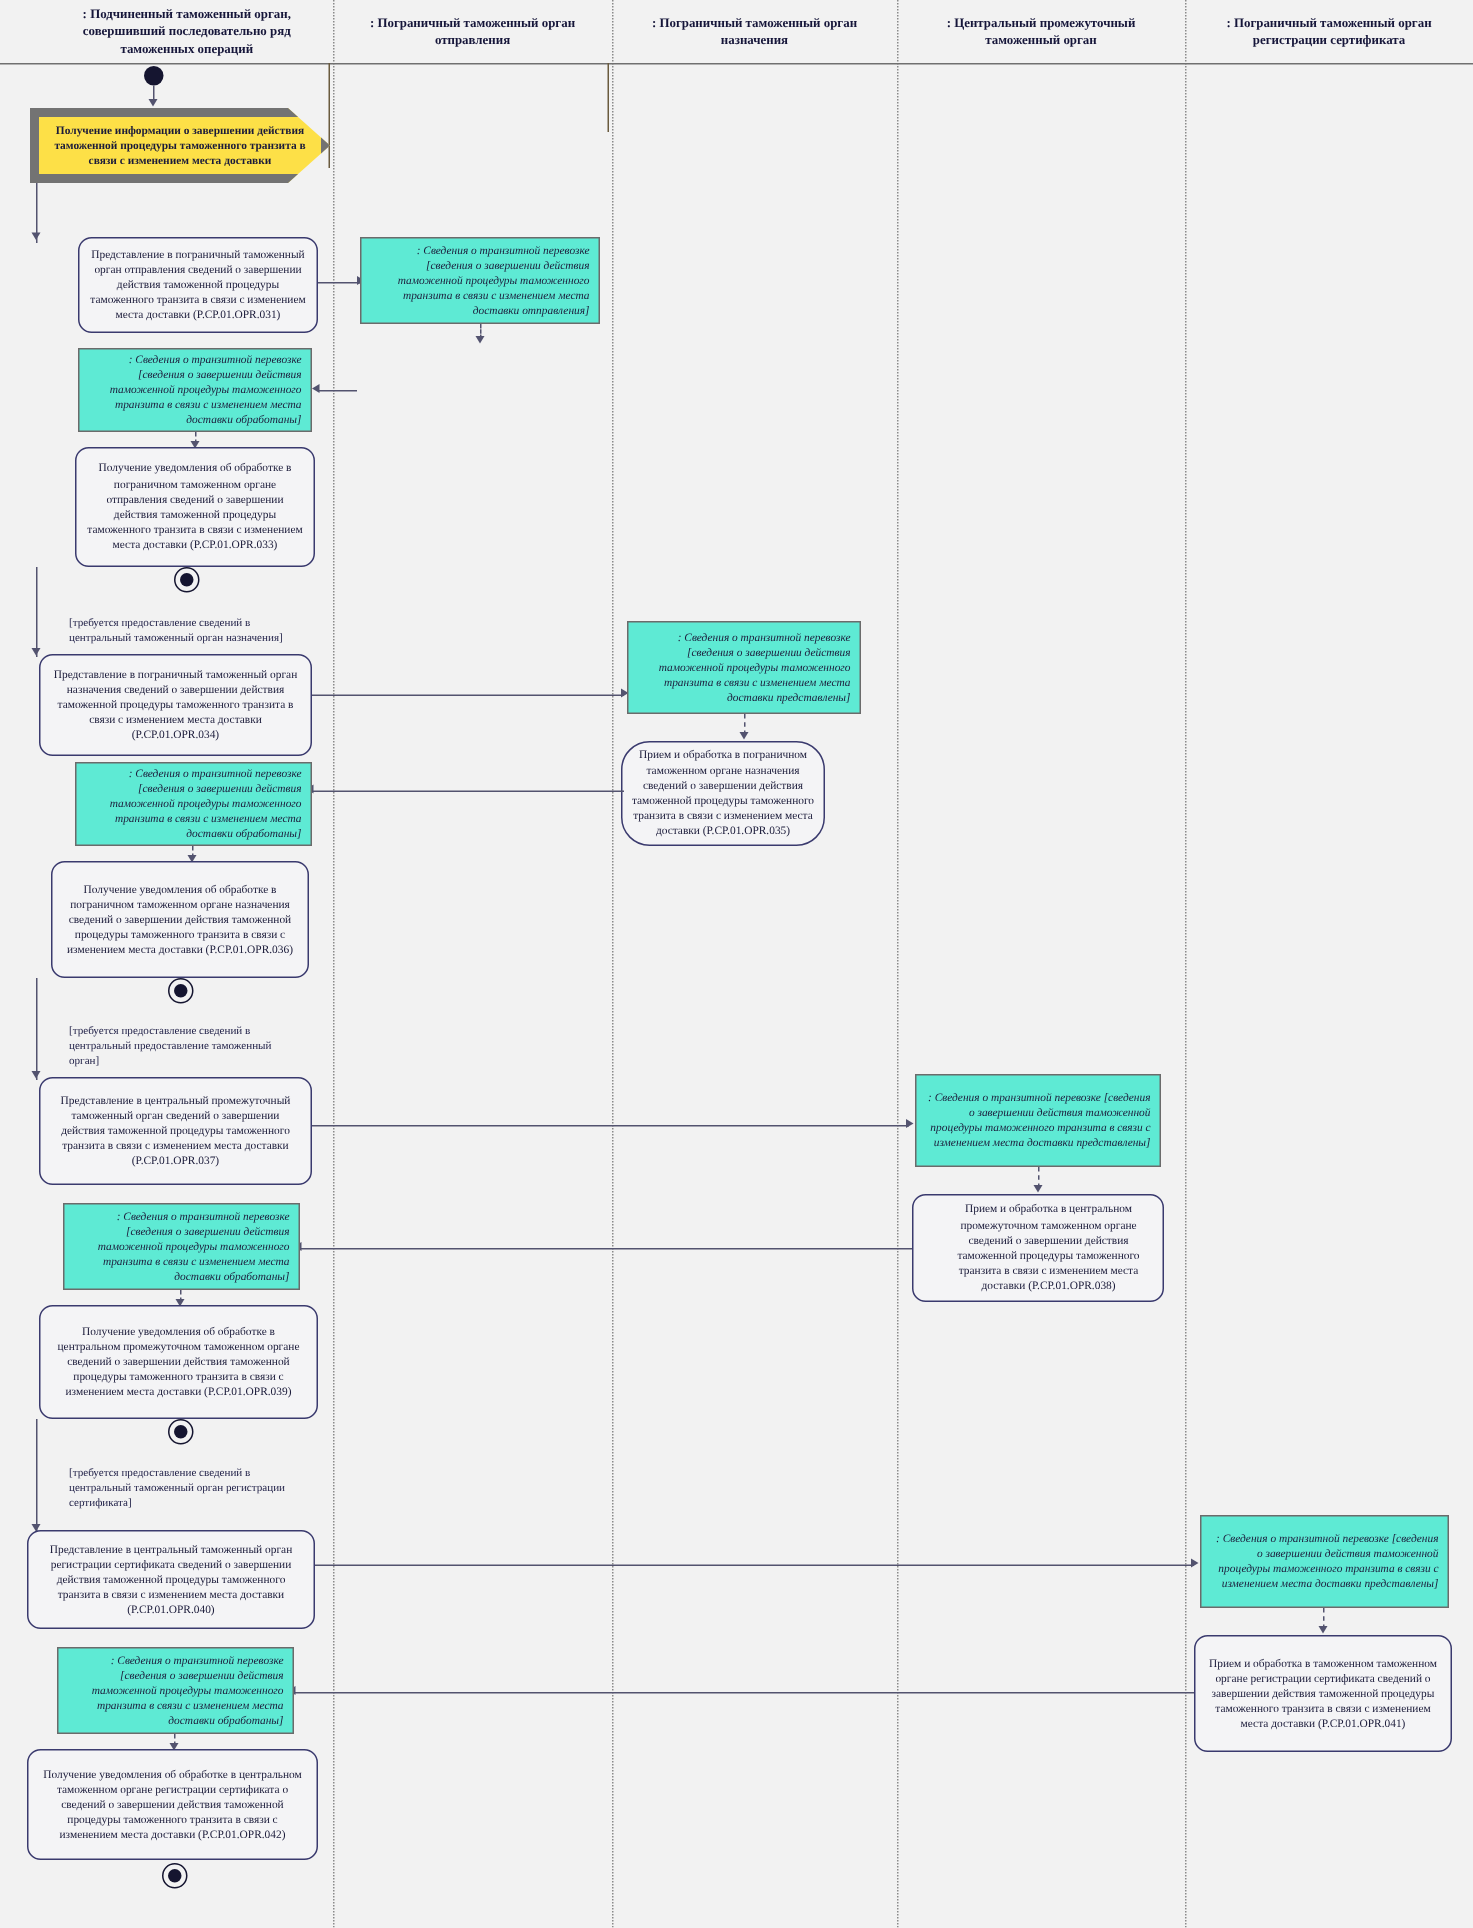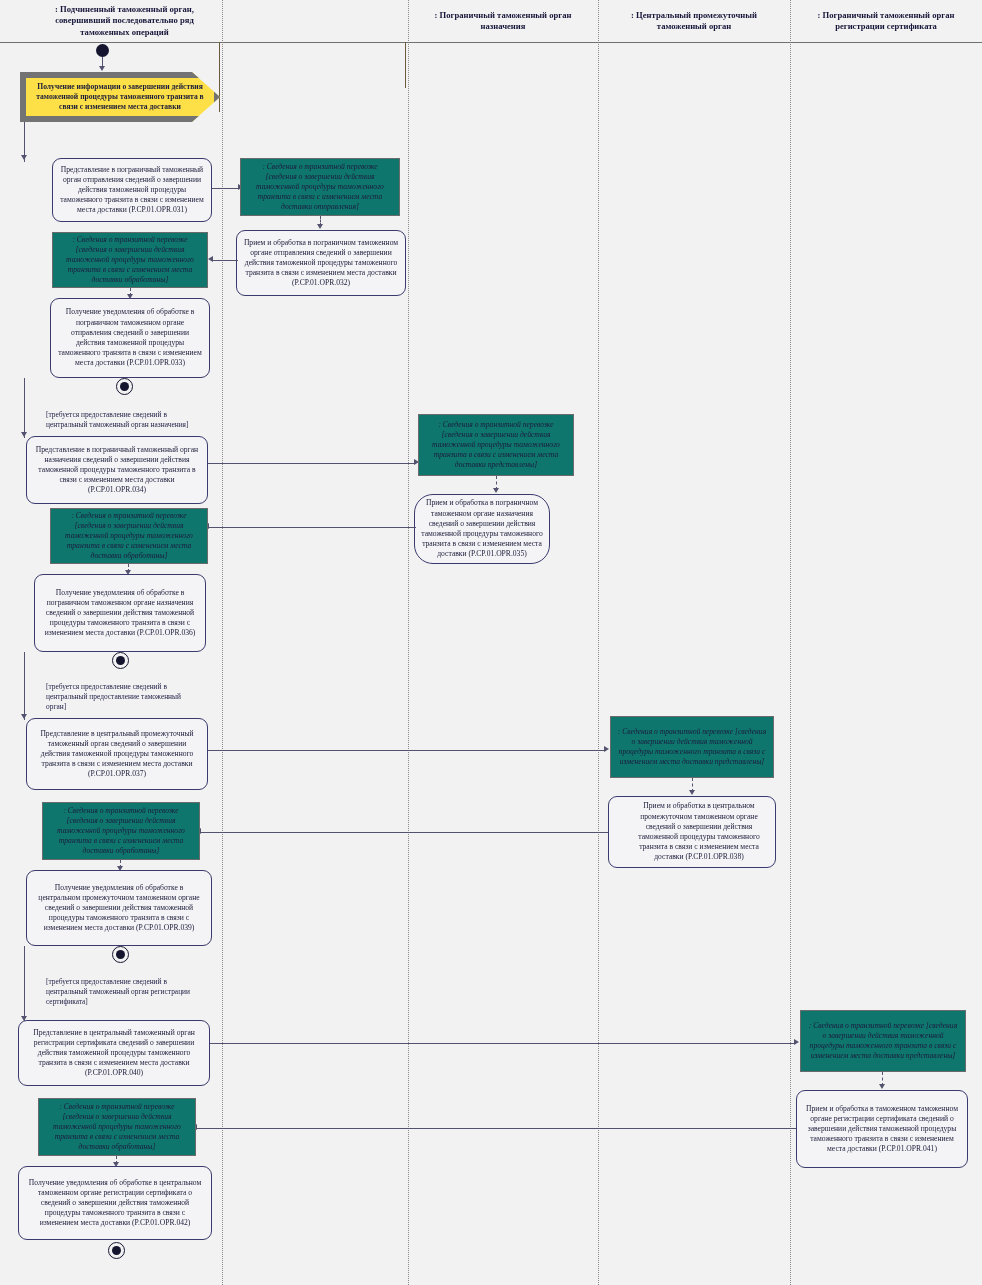--- a/index.html
+++ b/index.html
@@ -34,22 +34,23 @@
     padding:4px 6px;
     background:#f2f2f2;
   }
   .action{
     border:1px solid #3a3a6e;border-radius:9px;
     background:#f4f4f6;
     justify-content:center;
   }
   .objnode{
     border:1px solid #6b6b6b;
-    background:#0f766e;
+    background:#5eead4;
     font-style:italic;
+    text-align:right;
   }
   .note{
     font-size:7.4px;line-height:1.35;
     text-align:left;justify-content:flex-start;
     background:transparent;
     color:#23234a;
   }
   .recv{
     
     border:6px solid #737373;
@@ -101,20 +102,23 @@
 
   <div class="lane" style="left:0px;width:222px;"></div>
   <div class="lane" style="left:222px;width:186px;"></div>
   <div class="lane" style="left:408px;width:190px;"></div>
   <div class="lane" style="left:598px;width:192px;"></div>
   <div class="lane last" style="left:790px;width:192px;"></div>
 
   <div class="lane-head" style="left:0px;width:222px;padding-left:35px;">
       <span>: Подчиненный таможенный орган, совершивший последовательно ряд таможенных операций</span>
     </div>
+  <div class="lane-head" style="left:222px;width:186px;">
+      <span>: Пограничный таможенный орган отправления</span>
+    </div>
   <div class="lane-head" style="left:598px;width:192px;">
       <span>: Центральный промежуточный таможенный орган</span>
     </div>
   <div class="lane-head" style="left:408px;width:190px;">
       <span>: Пограничный таможенный орган назначения</span>
     </div>
   <div class="lane-head" style="left:790px;width:192px;">
       <span>: Пограничный таможенный орган регистрации сертификата</span>
     </div>
 
@@ -141,23 +145,20 @@
 
   <div class="hline" style="left:212px;top:188px;width:28px;"></div>
   <div class="arrowright" style="left:238px;top:184px;"></div>
 
   <div class="node objnode" style="left:240px;top:158px;width:160px;height:58px;">
     <span>: Сведения о транзитной перевозке [сведения о завершении действия таможенной процедуры таможенного транзита в связи с изменением места доставки отправления]</span>
   </div>
   <div class="vline dash" style="left:320px;top:216px;height:10px;"></div>
   <div class="arrowdown" style="left:317px;top:224px;"></div>
 
-  <div class="node action" style="left:236px;top:230px;width:170px;height:66px;">
-    <span>Прием и обработка в пограничном таможенном органе отправления сведений о завершении действия таможенной процедуры таможенного транзита в связи с изменением места доставки (P.CP.01.OPR.032)</span>
-  </div>
 
   <div class="hline" style="left:212px;top:260px;width:26px;"></div>
   <div class="arrowleft" style="left:208px;top:256px;"></div>
 
   <div class="node objnode" style="left:52px;top:232px;width:156px;height:56px;">
     <span>: Сведения о транзитной перевозке [сведения о завершении действия таможенной процедуры таможенного транзита в связи с изменением места доставки обработаны]</span>
   </div>
   <div class="vline dash" style="left:130px;top:288px;height:8px;"></div>
   <div class="arrowdown" style="left:127px;top:294px;"></div>
 

